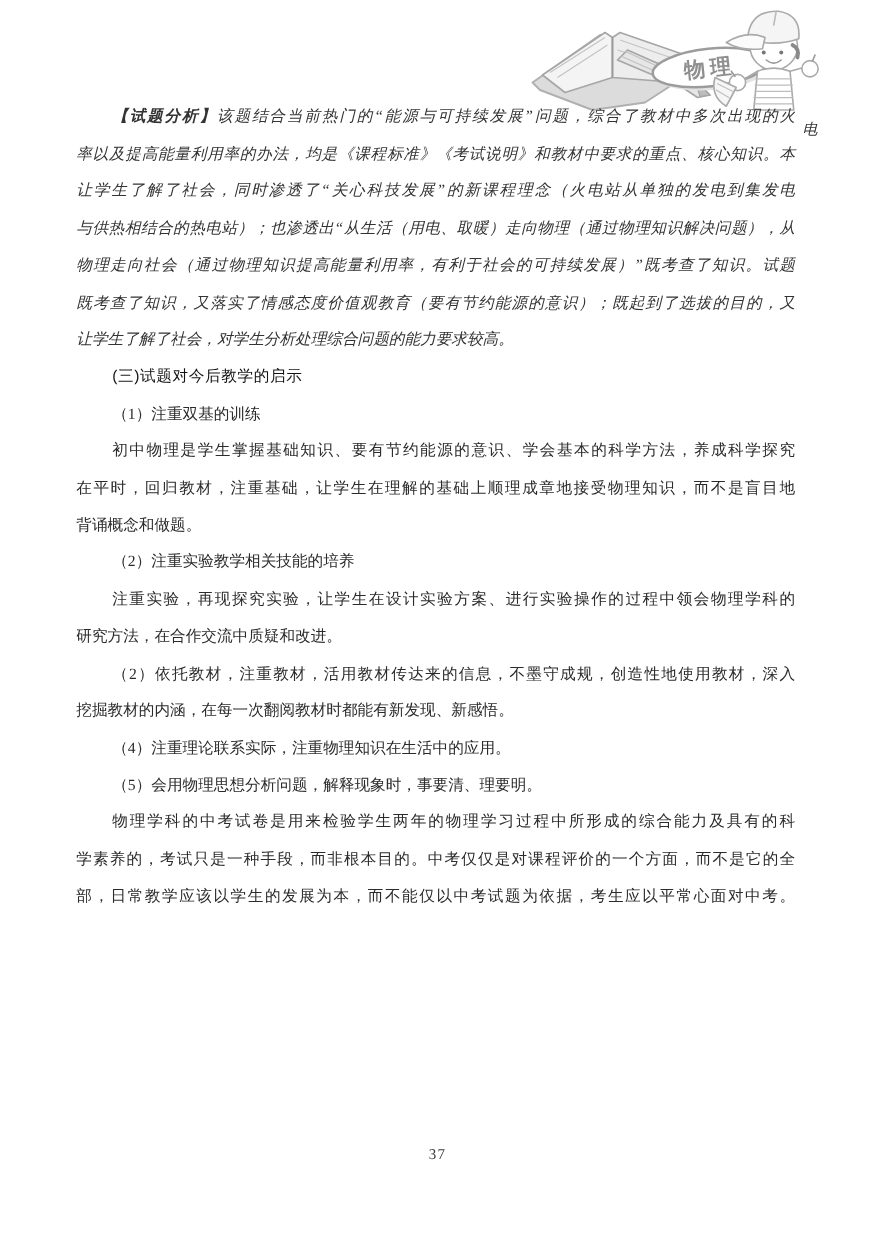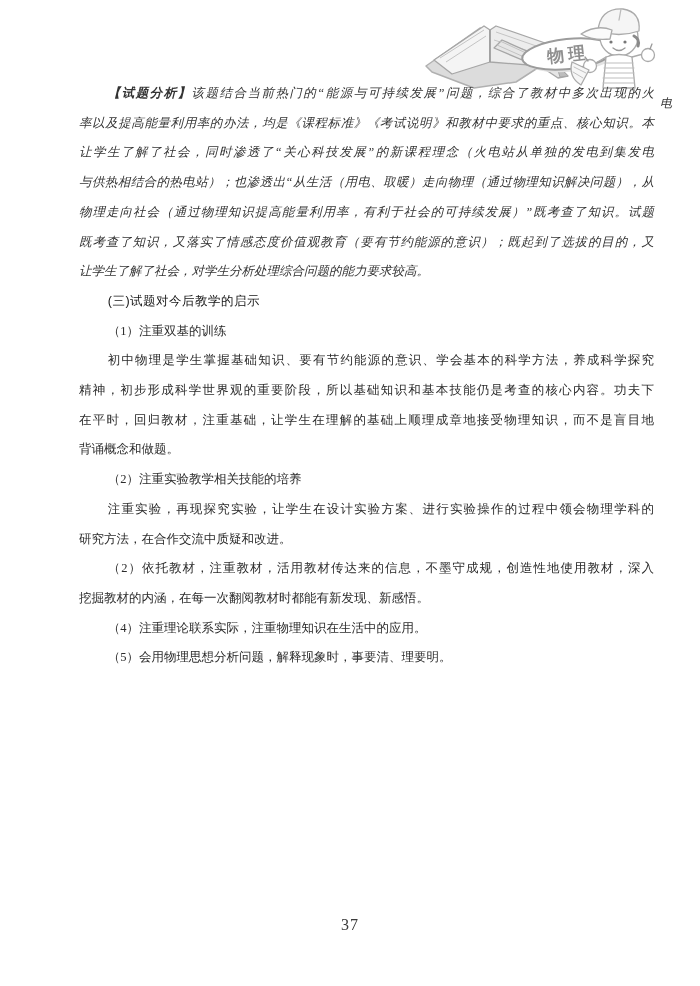--- a/index.html
+++ b/index.html
@@ -4,35 +4,35 @@
 <style>
   html,body{margin:0;padding:0;}
   body{background:#ffffff;width:700px;height:986px;position:relative;
        font-family:"Liberation Serif","DejaVu Serif",serif;}
   .page{position:absolute;inset:0;width:700px;height:986px;background:#ffffff;overflow:hidden;}
 
   
   .deco{position:absolute;left:422px;top:0;width:260px;height:92px;}
 
   
-  .content{position:absolute;left:79px;top:79px;width:575px;
+  .content{position:absolute;left:61px;top:79px;width:575px;
            font-size:12.5px;line-height:29.7px;color:#2b2b2b;}
   .block{margin:0;padding:0;}
   .line{position:relative;text-align:justify;text-align-last:justify;white-space:normal;}
   .line.last{text-align-last:left;}
   .line.first{text-indent:2.3em;}
   .kai .line{font-style:italic;color:#333;}
   .lead{font-weight:bold;}
   .heading .line{font-family:"Liberation Sans","DejaVu Sans",sans-serif;
                  font-weight:normal;font-style:normal;color:#141414;letter-spacing:.5px;}
   .hang{position:absolute;right:-18px;top:10px;font-size:12px;}
 
   
   .pageno{position:absolute;left:0;right:0;top:916px;text-align:center;
-          font-size:16px;color:#3a3a3a;letter-spacing:1px;}
+          font-size:12px;color:#3a3a3a;letter-spacing:1px;}
 </style>
 </head>
 <body>
 
 <div class="page">
 
   <div class="deco">
     <svg width="260" height="92" viewBox="0 0 260 92">
 
       <g>
@@ -85,37 +85,41 @@
         <div class="line last">让学生了解了社会，对学生分析处理综合问题的能力要求较高。</div>
       </div>
       <div class="block heading">
         <div class="line first last">(三)试题对今后教学的启示</div>
       </div>
       <div class="block ">
         <div class="line first last">（1）注重双基的训练</div>
       </div>
       <div class="block ">
         <div class="line first">初中物理是学生掌握基础知识、要有节约能源的意识、学会基本的科学方法，养成科学探究</div>
-        <div class="line">精神，初步形成科学世界观的重要阶段，所以基础知识和基本技能仍是考查的核心内容。功夫下</div>
         <div class="line">在平时，回归教材，注重基础，让学生在理解的基础上顺理成章地接受物理知识，而不是盲目地</div>
         <div class="line last">背诵概念和做题。</div>
       </div>
       <div class="block ">
         <div class="line first last">（2）注重实验教学相关技能的培养</div>
       </div>
       <div class="block ">
         <div class="line first">注重实验，再现探究实验，让学生在设计实验方案、进行实验操作的过程中领会物理学科的</div>
         <div class="line last">研究方法，在合作交流中质疑和改进。</div>
       </div>
       <div class="block ">
         <div class="line first">（2）依托教材，注重教材，活用教材传达来的信息，不墨守成规，创造性地使用教材，深入</div>
         <div class="line last">挖掘教材的内涵，在每一次翻阅教材时都能有新发现、新感悟。</div>
       </div>
       <div class="block ">
         <div class="line first last">（4）注重理论联系实际，注重物理知识在生活中的应用。</div>
       </div>
       <div class="block ">
         <div class="line first last">（5）会用物理思想分析问题，解释现象时，事要清、理要明。</div>
       </div>
+      <div class="block ">
+        <div class="line first">物理学科的中考试卷是用来检验学生两年的物理学习过程中所形成的综合能力及具有的科</div>
+        <div class="line">学素养的，考试只是一种手段，而非根本目的。中考仅仅是对课程评价的一个方面，而不是它的全</div>
+        <div class="line">部，日常教学应该以学生的发展为本，而不能仅以中考试题为依据，考生应以平常心面对中考。</div>
+      </div>
     </main>
 
   <div class="pageno">37</div>
 </div>
 
 </body></html>

